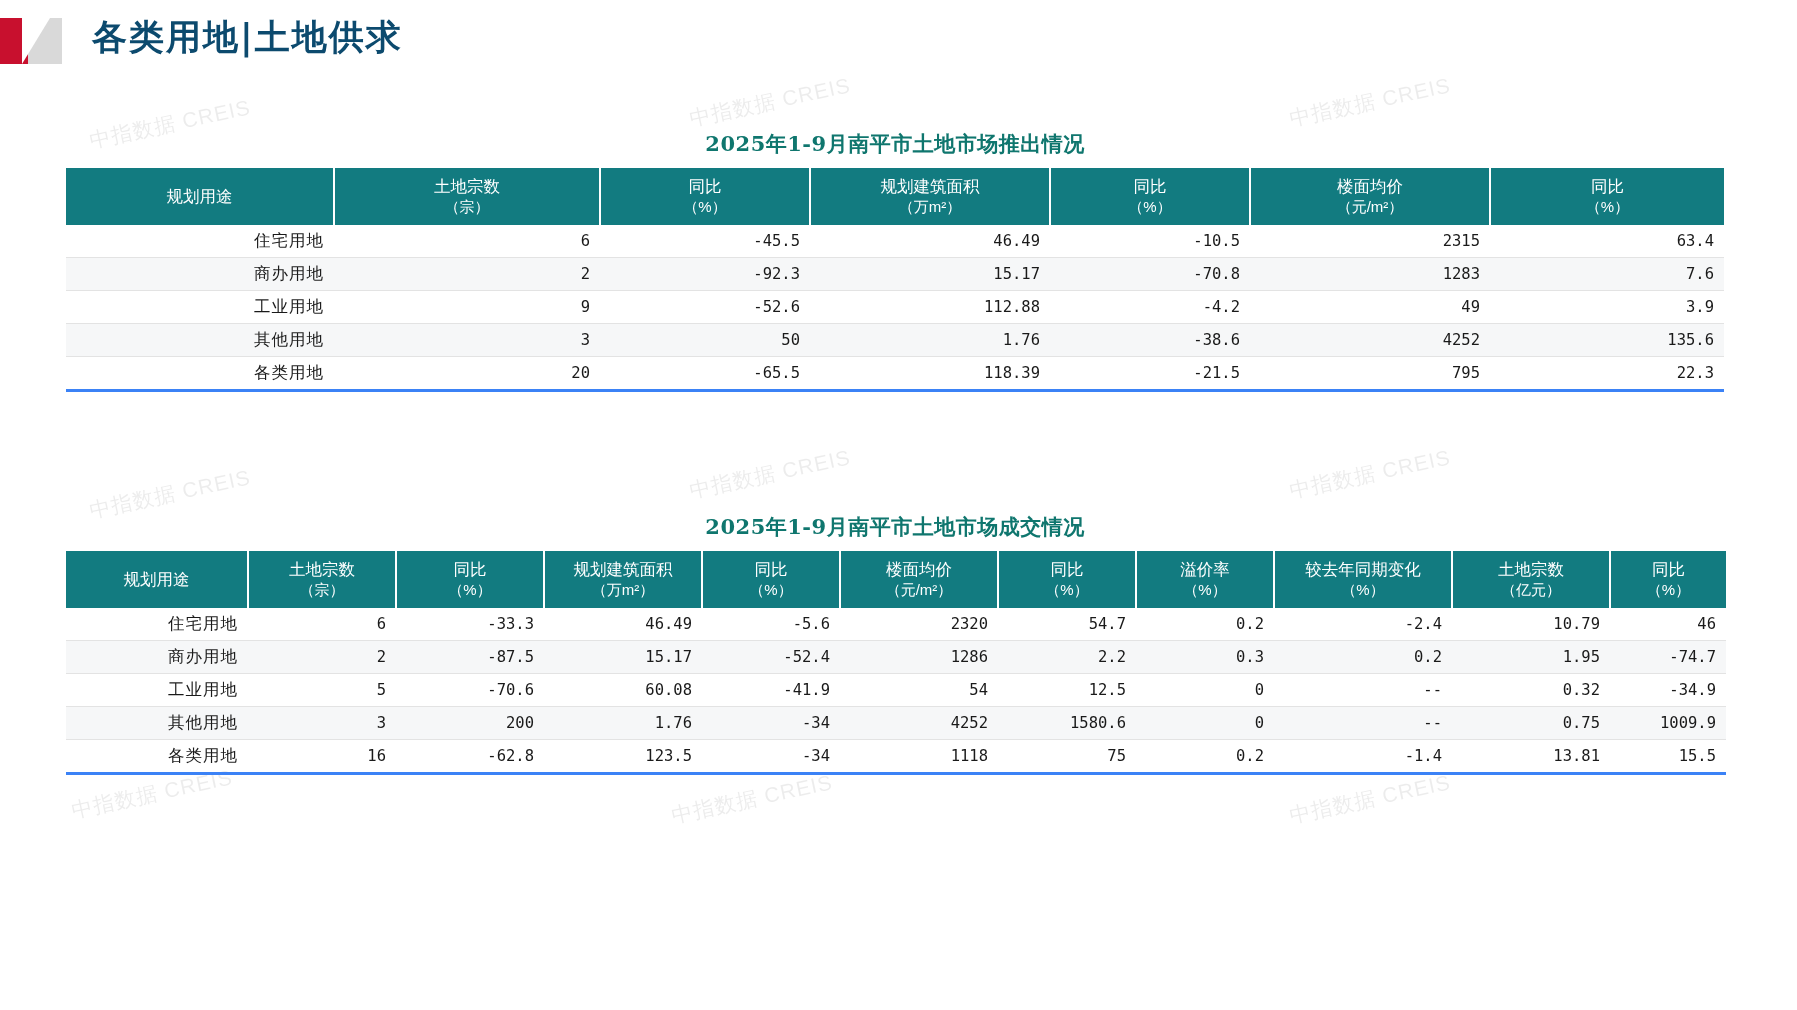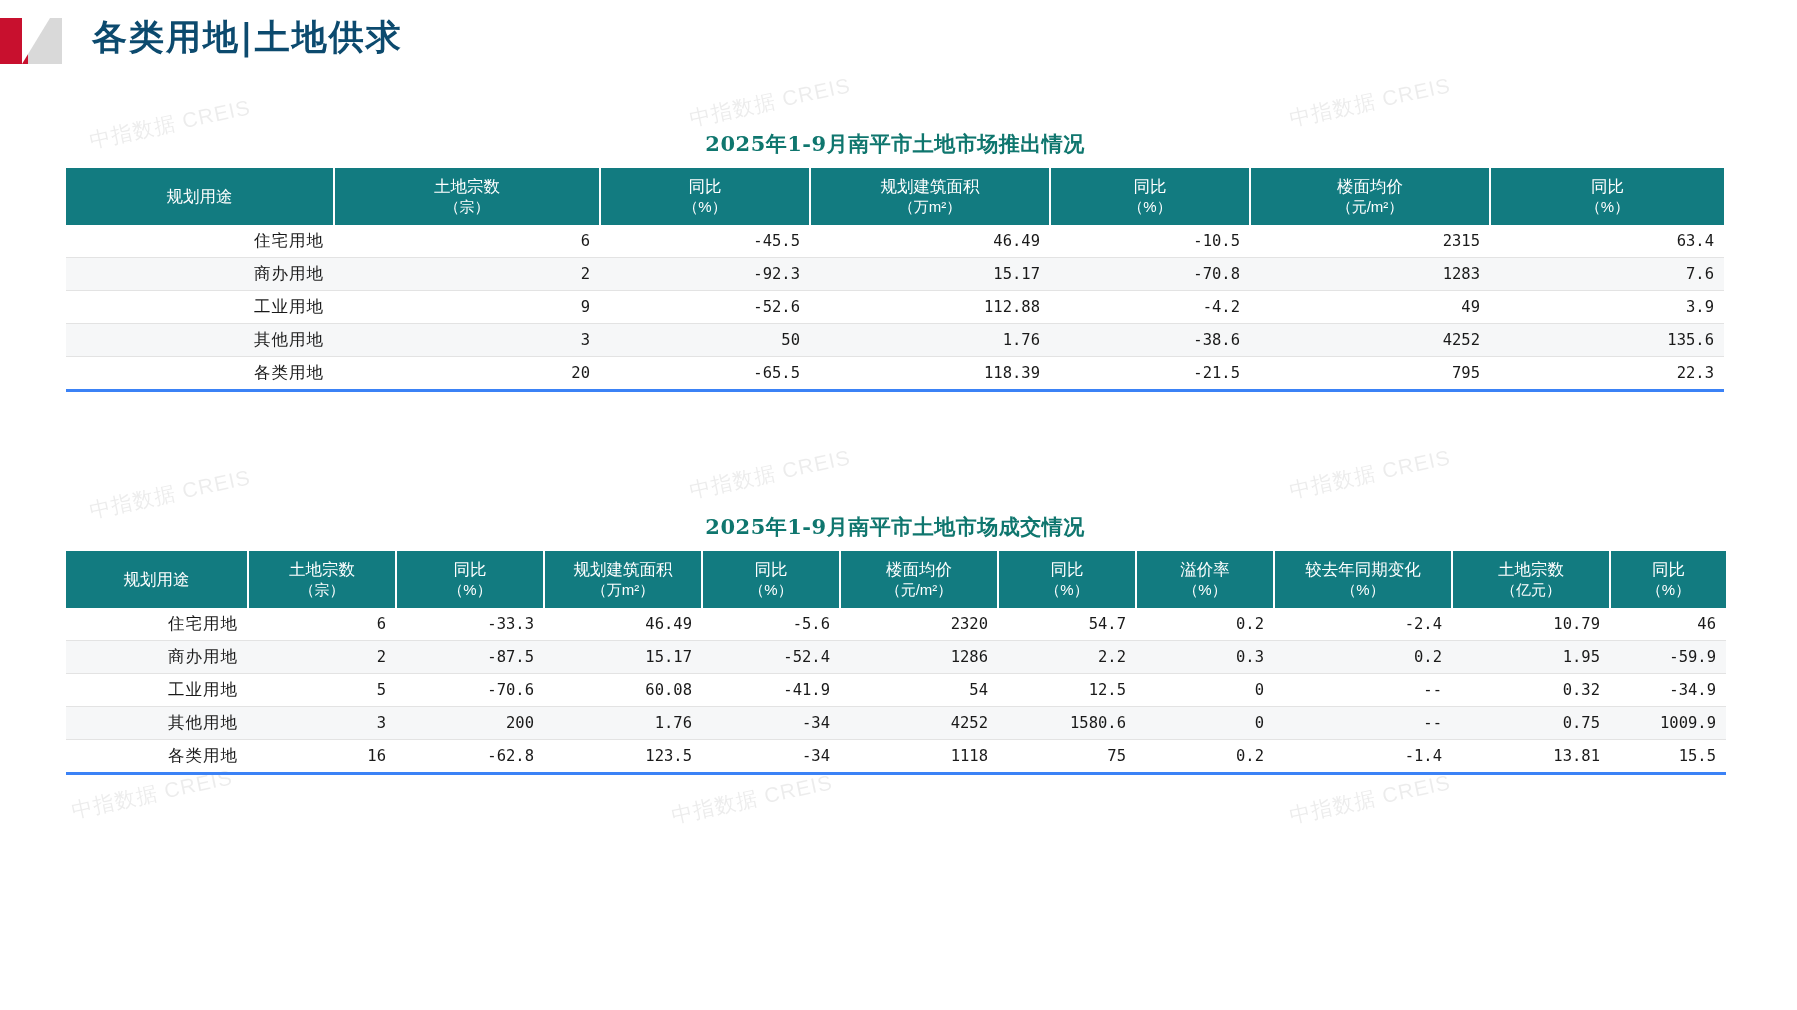--- a/index.html
+++ b/index.html
@@ -336,21 +336,21 @@
         <td class="label-cell">商办用地</td>
         <td class="num-cell">2</td>
         <td class="num-cell">-87.5</td>
         <td class="num-cell">15.17</td>
         <td class="num-cell">-52.4</td>
         <td class="num-cell">1286</td>
         <td class="num-cell">2.2</td>
         <td class="num-cell">0.3</td>
         <td class="num-cell">0.2</td>
         <td class="num-cell">1.95</td>
-        <td class="num-cell">-59.9</td>
+        <td class="num-cell">-74.7</td>
       </tr>
       <tr>
         <td class="label-cell">工业用地</td>
         <td class="num-cell">5</td>
         <td class="num-cell">-70.6</td>
         <td class="num-cell">60.08</td>
         <td class="num-cell">-41.9</td>
         <td class="num-cell">54</td>
         <td class="num-cell">12.5</td>
         <td class="num-cell">0</td>

